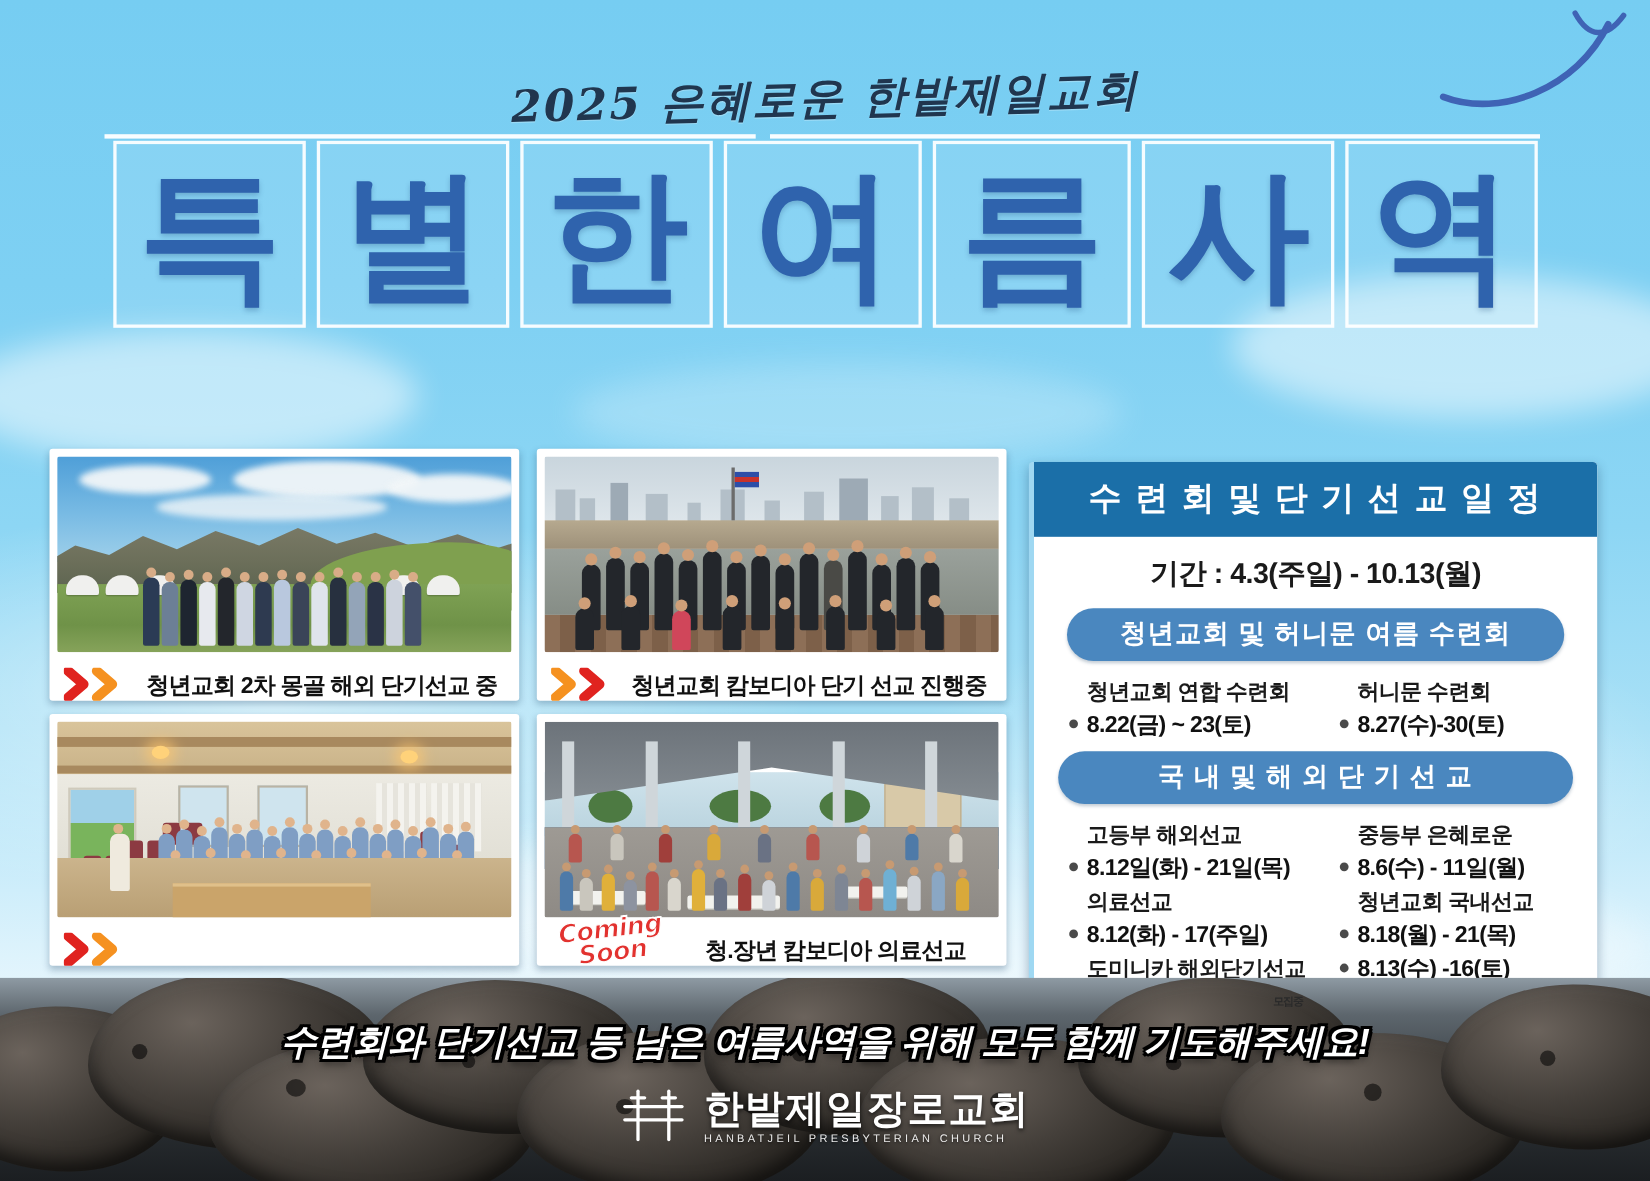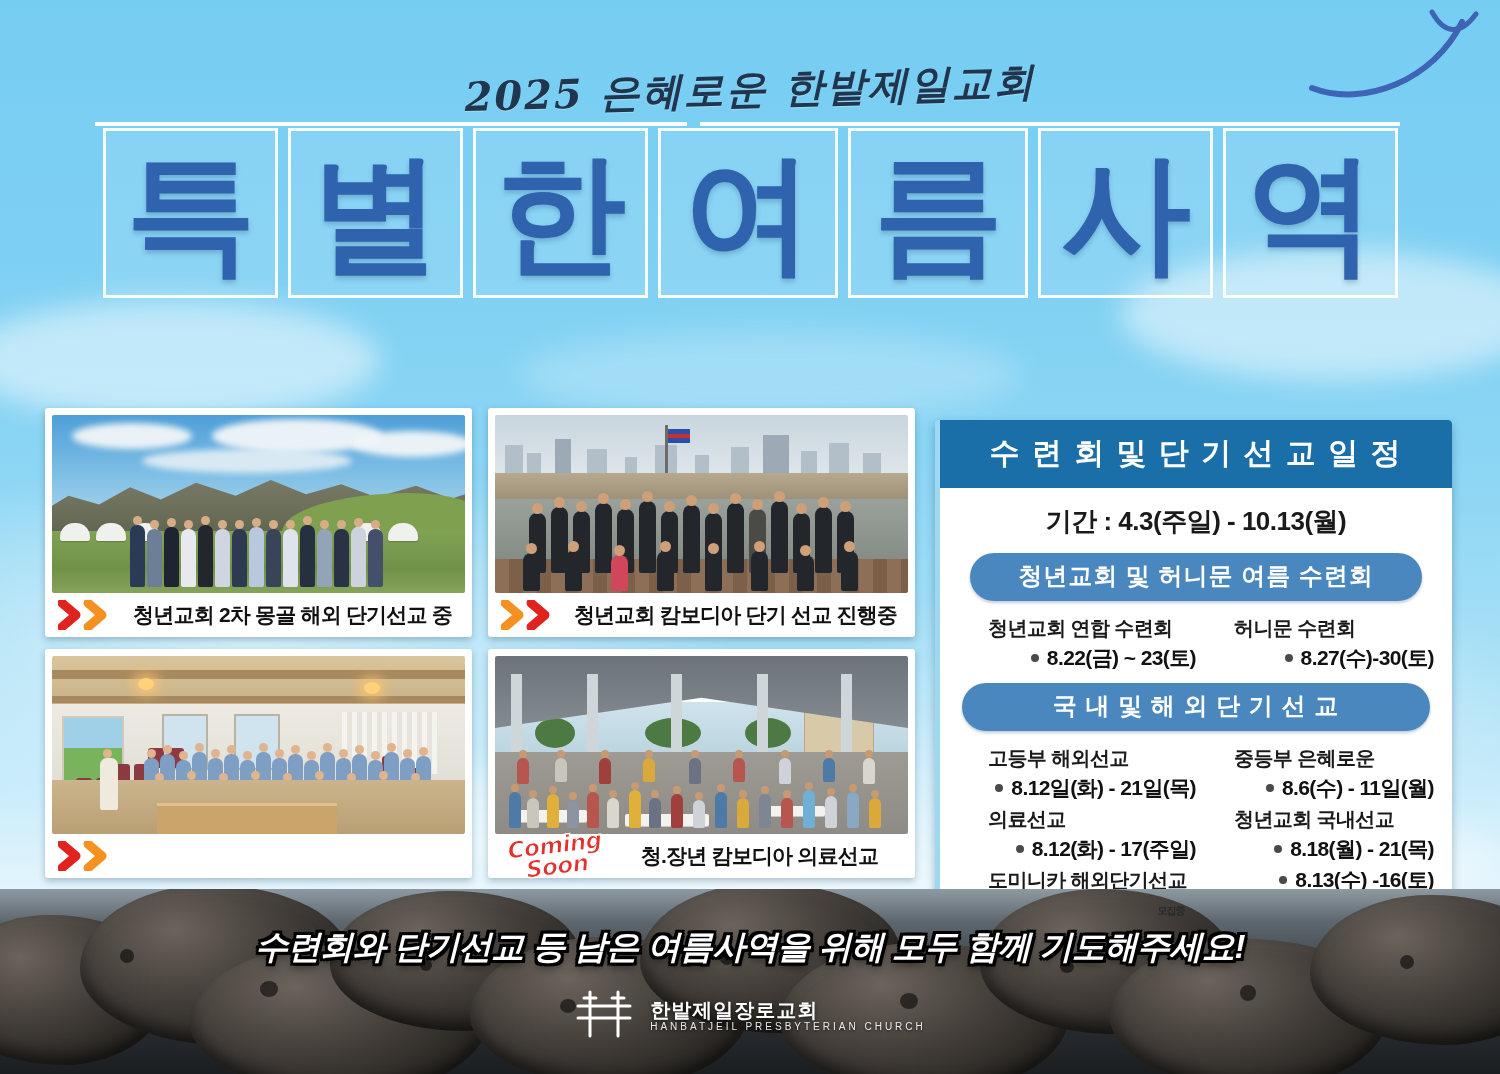--- a/index.html
+++ b/index.html
@@ -79,21 +79,21 @@
   .row{display:flex;gap:16px;}
   .row + .row{margin-top:12px;}
   .card{
     background:#fff;border-radius:3px;
     box-shadow:0 3px 7px rgba(22,60,95,.3);
     padding:7px 7px 0 7px;
     width:427px;box-sizing:border-box;
   }
   .photo{width:413px;height:178px;border-radius:2px;overflow:hidden;position:relative;}
   .caption{
-    height:44px;display:flex;align-items:center;gap:6px;padding:0 6px;
+    height:44px;display:flex;align-items:flex-end;gap:6px;padding:0 6px;
     font-size:21px;font-weight:700;color:#111;letter-spacing:-.8px;
     white-space:nowrap;
   }
   .caption .label{flex:1;text-align:center;}
   .chev{flex:0 0 auto;display:flex;align-items:center;}
   .badge-soon{
     flex:0 0 auto;width:110px;height:44px;display:flex;align-items:center;justify-content:center;
     transform:rotate(-7deg);
   }
   .soon-txt{
@@ -185,21 +185,21 @@
     text-align:center;font-size:24px;font-weight:700;letter-spacing:1px;
     padding:7px 0 9px;
     box-shadow:0 2px 3px rgba(20,55,90,.25);
   }
   .sec-pill.wide{margin:6px 22px 4px;}
   .cols{display:flex;padding:6px 18px 2px;}
   .col-l,.col-r{width:50%;box-sizing:border-box;}
   .col-l{padding-left:14px;}
   .col-r{padding-left:22px;}
   .ev-title{font-size:20px;font-weight:700;color:#1a1a1a;margin:4px 0 2px 16px;letter-spacing:-.6px;}
-  .ev-line{display:flex;align-items:flex-start;gap:8px;font-size:21px;font-weight:700;color:#111;letter-spacing:-.6px;margin:1px 0 3px;justify-content:flex-end;}
+  .ev-line{display:flex;align-items:flex-start;gap:8px;font-size:21px;font-weight:700;color:#111;letter-spacing:-.6px;margin:1px 0 3px;}
   .dot{flex:0 0 auto;width:8px;height:8px;border-radius:50%;background:#4a4a4a;margin-top:10px;}
   .ev-line .txt{white-space:nowrap;}
   .recruit{
     position:relative;display:inline-flex;align-items:center;justify-content:center;
     margin-left:6px;width:66px;height:30px;
   }
   .recruit .rtxt{
     font-size:10px;font-weight:700;color:#2a2a2a;font-family:"DejaVu Serif",serif;
     position:relative;z-index:2;letter-spacing:-1px;
   }
@@ -223,21 +223,21 @@
       -3px -3px 0 #000,3px -3px 0 #000,-3px 3px 0 #000,3px 3px 0 #000,
       -3px 0 0 #000,3px 0 0 #000,0 -3px 0 #000,0 3px 0 #000,
       0 5px 7px rgba(0,0,0,.55);
   }
   .logo{
     position:absolute;left:0;right:0;top:988px;
     display:flex;align-items:center;justify-content:center;gap:14px;
   }
   .logo-mark{flex:0 0 auto;}
   .logo-txt{display:flex;flex-direction:column;align-items:flex-start;color:#fff;}
-  .logo-kr{font-size:20px;font-weight:700;letter-spacing:1px;line-height:1.05;text-shadow:0 2px 4px rgba(0,0,0,.7);}
+  .logo-kr{font-size:36px;font-weight:700;letter-spacing:1px;line-height:1.05;text-shadow:0 2px 4px rgba(0,0,0,.7);font-family:Liberation Mono, monospace;}
   .logo-en{font-size:10px;letter-spacing:3px;opacity:.9;text-shadow:0 1px 3px rgba(0,0,0,.8);}
 </style>
 </head>
 <body>
 
 <div class="poster">
 
   <div class="sky">
     <div class="cloud c1"></div>
     <div class="cloud c2"></div>

